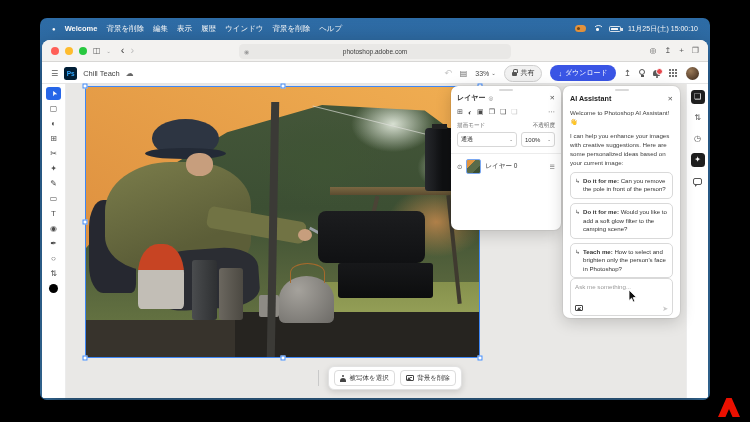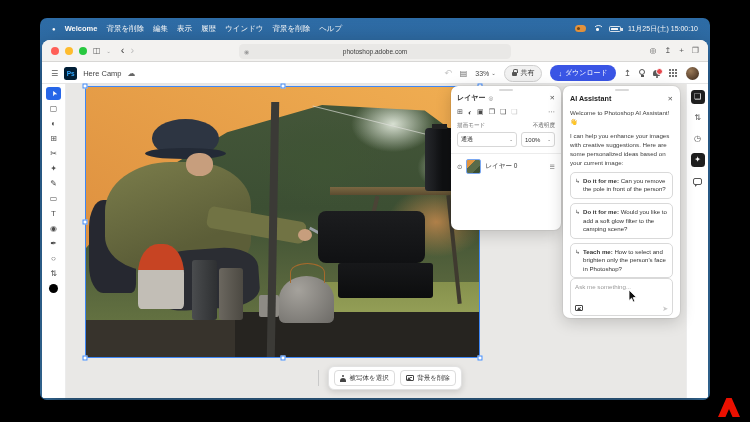--- a/index.html
+++ b/index.html
@@ -245,21 +245,21 @@
           <span>↥</span>
           <span>+</span>
           <span>❐</span>
         </div>
       </div>
 
       <div class="ps">
         <div class="ps-header">
           <span class="hamb">☰</span>
           <span class="ps-logo">Ps</span>
-          <span class="doc-title">Here Camp</span>
+          <span class="doc-title">Chill Teach</span>
           <span class="cloud">☁</span>
           <div class="hd-right">
             <span class="ic-undo">↶</span>
             <span class="ic-panels">▤</span>
             <span class="zoom-ctl">
               <span>33%</span>
               <span class="chv">⌄</span>
             </span>
             <span class="pill-share">
               <span class="mi-lock"></span>

